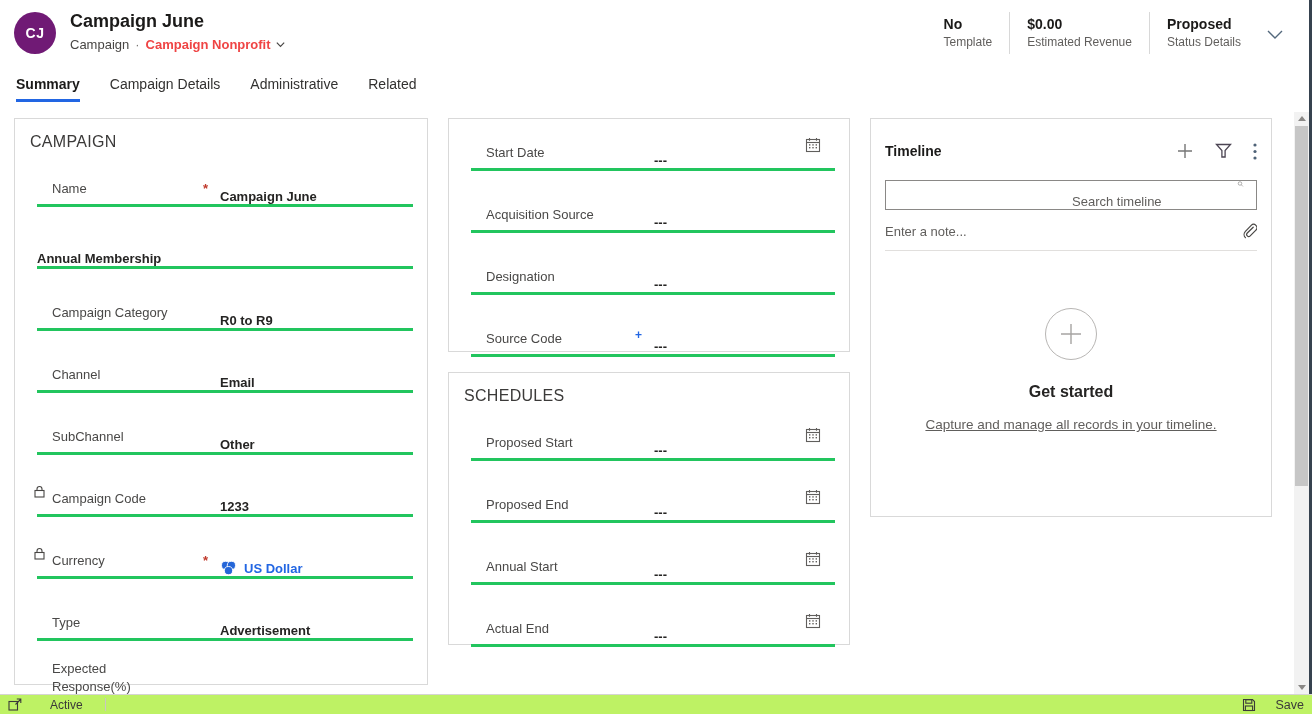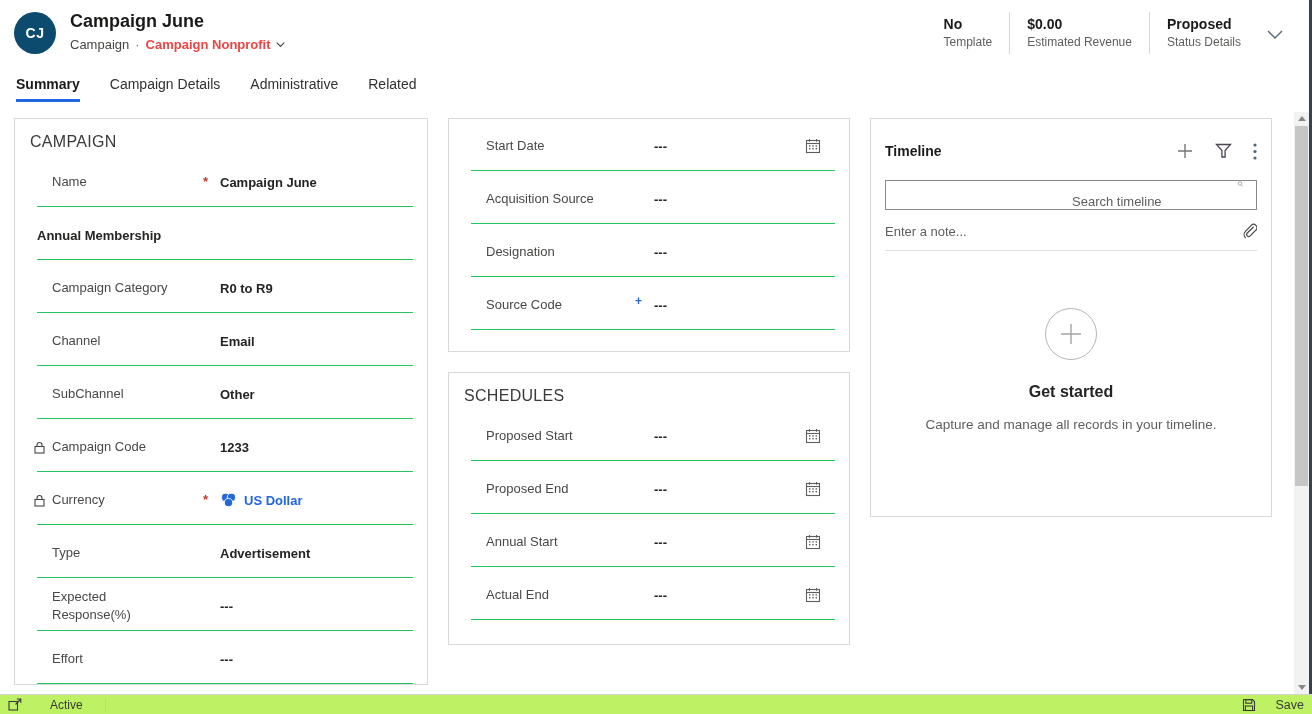--- a/index.html
+++ b/index.html
@@ -2,21 +2,21 @@
 <html><head>
 <meta charset="utf-8">
 <style>
   * { margin:0; padding:0; box-sizing:border-box; }
   html,body { width:1312px; height:714px; overflow:hidden; }
   body { font-family:"Liberation Sans", sans-serif; background:#ffffff; color:#1b1a19; }
   .app { position:relative; width:1312px; height:714px; background:#fff; overflow:hidden; }
 
   
   .avatar { position:absolute; left:14px; top:12px; width:42px; height:42px; border-radius:50%;
-            background:#0c4a6e; color:#fff; display:flex; align-items:center; justify-content:center;
+            background:#701a75; color:#fff; display:flex; align-items:center; justify-content:center;
             font-size:14px; font-weight:700; letter-spacing:.5px; }
   .rec-title { position:absolute; left:70px; top:11px; font-size:18px; font-weight:700; color:#1b1a19; }
   .rec-sub { position:absolute; left:70px; top:37px; font-size:13px; color:#484644; display:flex; align-items:center; gap:6px; }
   .rec-sub .etype { color:#484644; }
   .rec-sub .dot { color:#7a7774; }
   .rec-sub .fname { color:#ef4444; font-weight:600; display:flex; align-items:center; gap:4px; cursor:pointer; }
   .header-stats { position:absolute; top:10px; right:54px; display:flex; align-items:stretch; height:46px; }
   .stat { padding:2px 17px; display:flex; flex-direction:column; justify-content:center; }
   .stat .sv { font-size:14px; font-weight:700; color:#1b1a19; line-height:19px; }
   .stat .sl { font-size:12px; color:#605e5c; line-height:17px; }
@@ -29,22 +29,22 @@
   .tab.active { font-weight:700; color:#1b1a19; border-bottom-color:#2266e3; }
 
   
   .panel { position:absolute; background:#fff; border:1px solid #d9d9d9; }
   .panel-campaign  { left:14px;  top:118px; width:414px; height:567px; }
   .panel-details   { left:448px; top:118px; width:402px; height:234px; padding-top:3px; }
   .panel-schedules { left:448px; top:372px; width:402px; height:273px; }
   .panel-timeline  { left:870px; top:118px; width:402px; height:399px; padding:23px 14px; }
   .section-title { margin:14px 0 7px 15px; font-size:16px; color:#3b3a39; letter-spacing:.3px; }
 
-  .row { position:relative; display:flex; align-items:center; min-height:49px;
-         margin:0 14px 4px 22px; border-bottom:1px solid #22c55e; cursor:pointer; }
+  .row { position:relative; display:flex; align-items:flex-end; min-height:49px;
+         margin:0 14px 13px 22px; border-bottom:3px solid #22c55e; cursor:pointer; }
   .lock { position:absolute; left:-4px; top:50%; margin-top:-7px; width:13px; height:13px; }
   .label-cell { display:flex; justify-content:space-between; align-items:center; width:183px;
                 padding:6px 12px 6px 15px; flex:none; }
   .flabel { font-size:13px; color:#494847; line-height:18px; max-width:126px; }
   .marker { font-size:13px; font-weight:700; color:#c0392b; line-height:10px; align-self:center; }
   .marker.rec { color:#2266e3; font-size:12px; position:relative; top:-4px; }
   .value-cell { display:flex; align-items:center; gap:7px; flex:1; }
   .fvalue { font-size:13px; font-weight:600; color:#252423; }
   .fvalue.link { color:#2266e3; cursor:pointer; }
   .cal { position:absolute; right:14px; top:50%; margin-top:-8px; width:16px; height:16px; }
@@ -56,21 +56,21 @@
   .tl-icon { cursor:pointer; display:flex; align-items:center; justify-content:center; }
   .tl-search { margin-top:20px; height:30px; border:1px solid #8a8886; display:flex; align-items:flex-end; padding:0 8px; gap:7px;flex-direction:column; }
   .tl-search input { border:none; outline:none; flex:1; font-size:13px; font-family:"Liberation Sans",sans-serif; color:#323130; }
   .tl-search input::placeholder { color:#605e5c; }
   .tl-note { margin-top:2px; height:39px; display:flex; align-items:center; border-bottom:1px solid #e1dfdd; cursor:text; }
   .tl-note .note-ph { flex:1; font-size:13px; color:#605e5c; }
   .empty { display:flex; flex-direction:column; align-items:center; }
   .plus-circle { margin-top:57px; width:52px; height:52px; border:1.5px solid #b8b6b4; border-radius:50%;
                  display:flex; align-items:center; justify-content:center; cursor:pointer; }
   .empty-title { margin-top:23px; font-size:16px; font-weight:700; color:#252423; }
-  .empty-cap { margin-top:16px; font-size:13.5px; color:#605e5c; }
+  .empty-cap { margin-top:16px; font-size:13.5px; color:#605e5c;text-decoration:underline; }
 
   
   .footer { position:absolute; left:0; bottom:0; width:1312px; height:20px; background:#bef264;
             border-top:1px solid #d6d4d2; display:flex; align-items:center; font-size:12px; color:#3b3a39; }
   .footer .popout { margin-left:8px; cursor:pointer; display:flex; }
   .footer .status { margin-left:28px; }
   .footer .fdiv { width:1px; height:13px; background:#c8c6c4; margin-left:22px; }
   .footer .save { margin-left:auto; margin-right:8px; display:flex; align-items:center; gap:20px; cursor:pointer; font-size:12.5px; }
 
   

